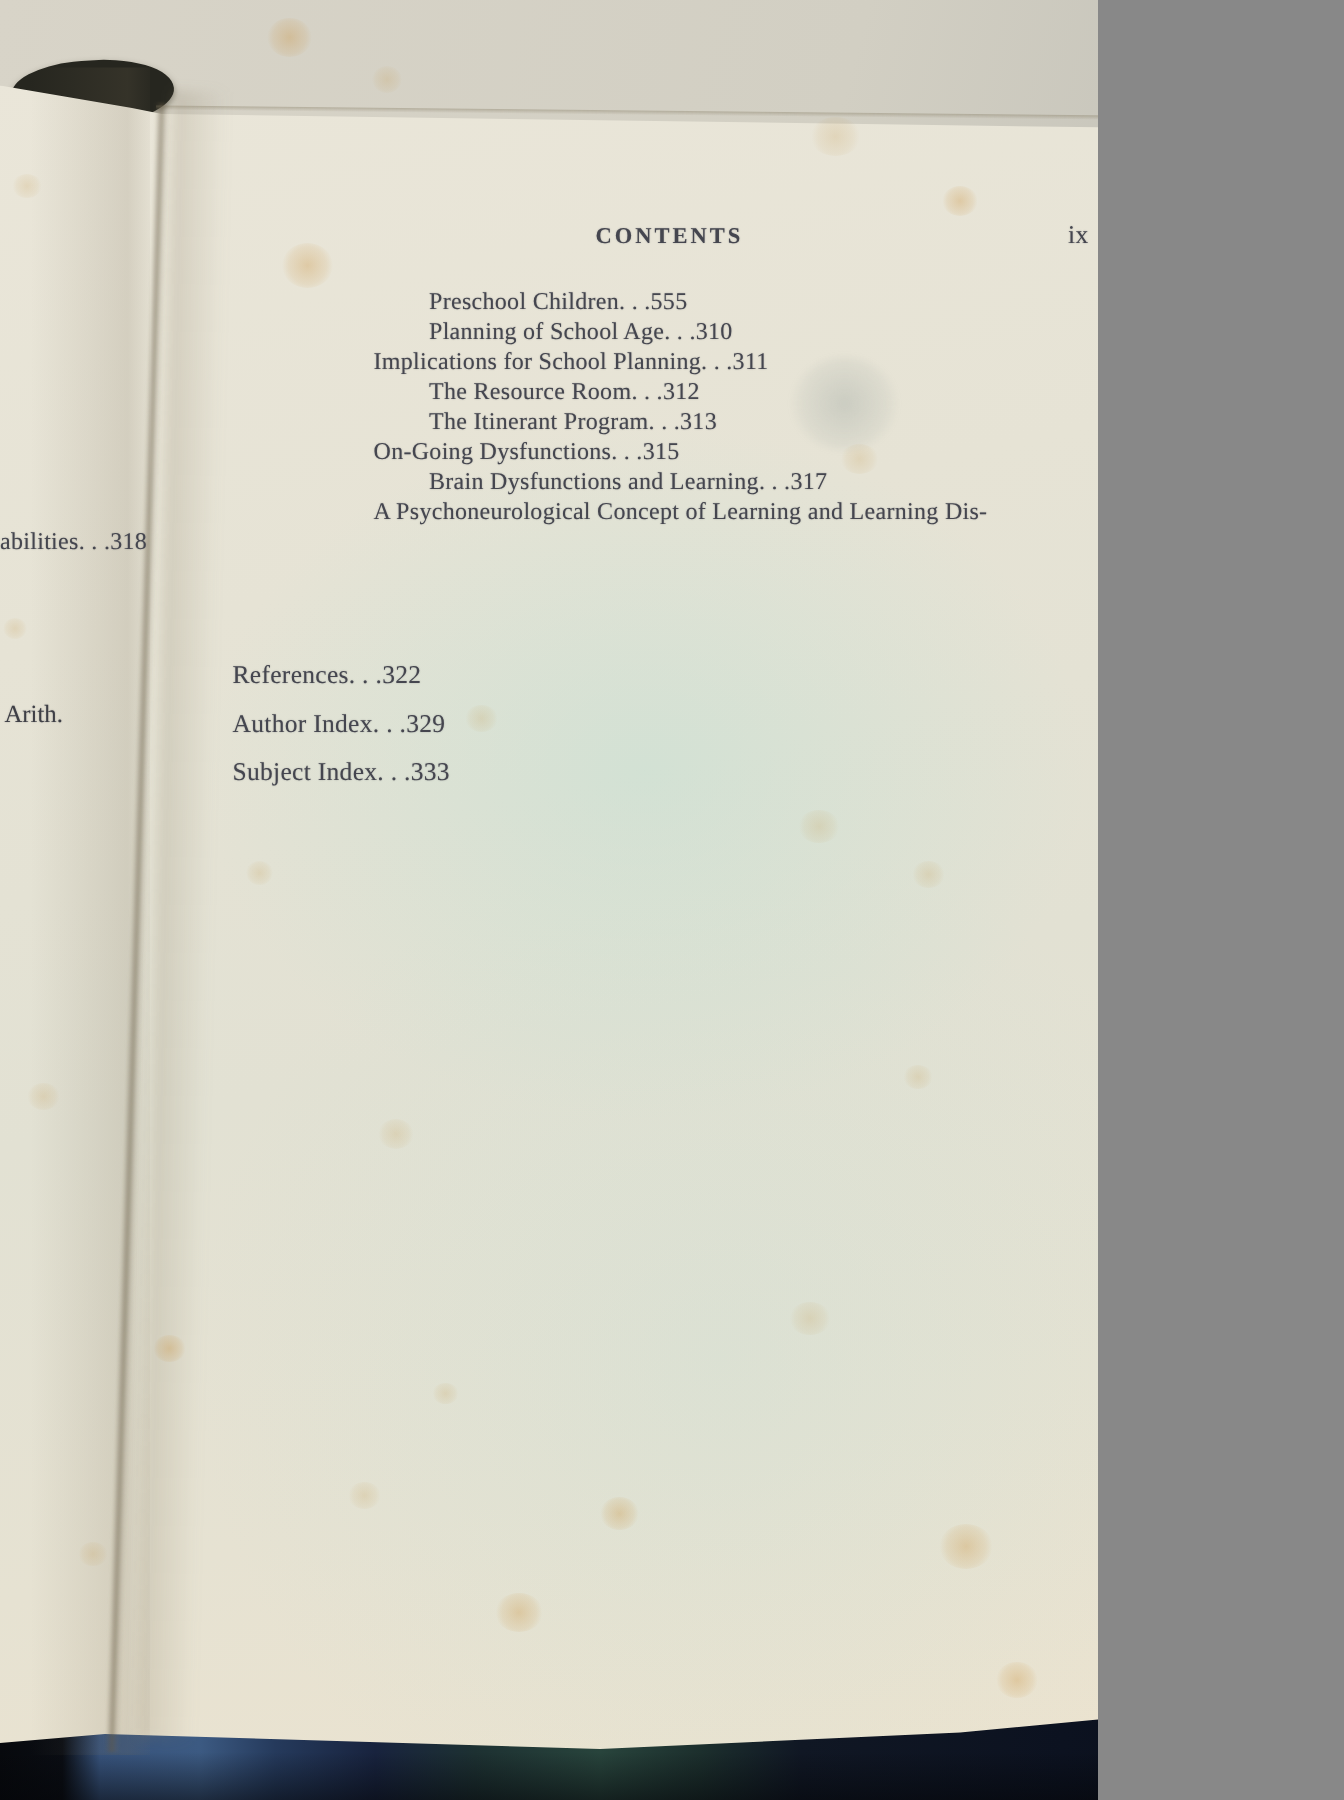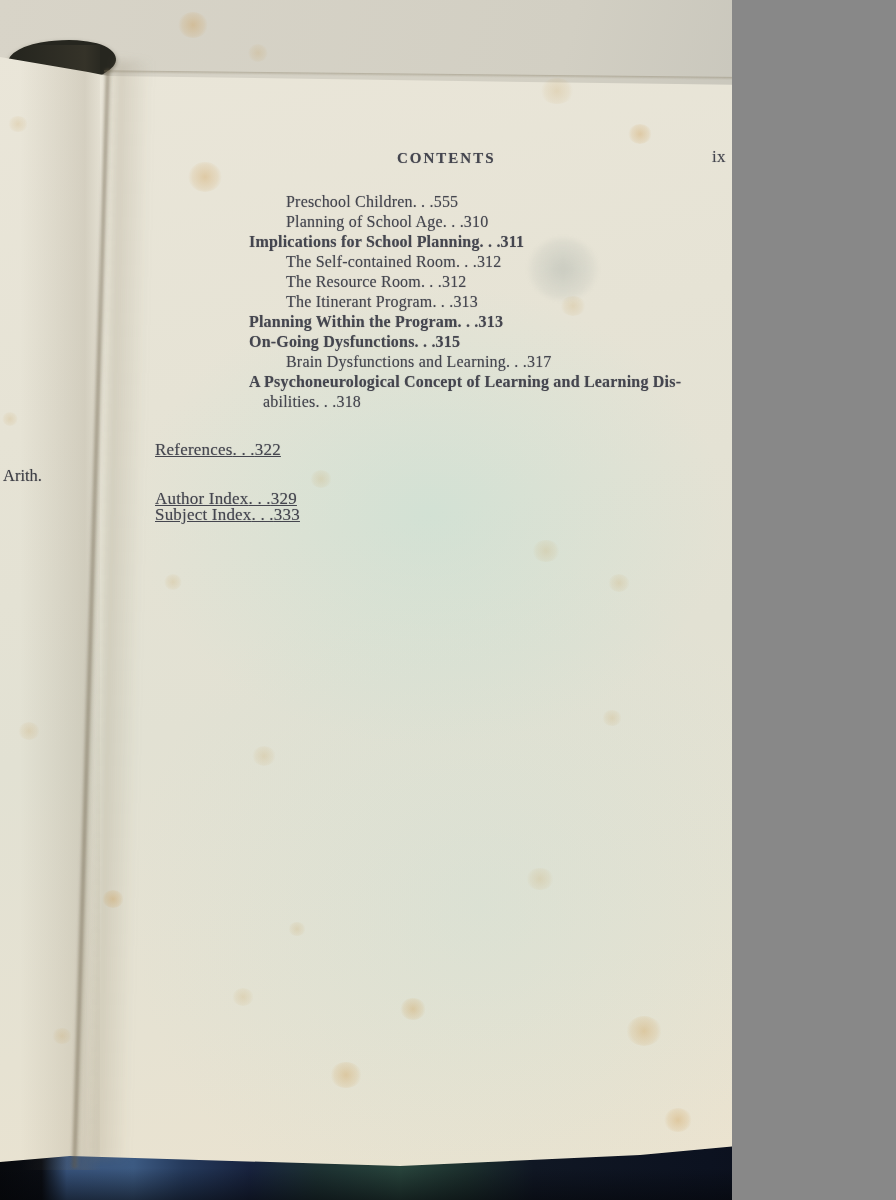--- a/index.html
+++ b/index.html
@@ -46,24 +46,24 @@
     background:linear-gradient(to right,rgba(130,118,92,0.22),rgba(130,118,92,0) 80%);}
   
   .page-top-edge{position:absolute;left:104px;top:74px;width:710px;height:3px;transform:rotate(0.6deg);
     background:linear-gradient(180deg,rgba(130,120,95,0.4),rgba(130,120,95,0));filter:blur(0.5px);}
   
   .ink{color:#45464f;text-shadow:0 0 1px rgba(69,70,79,0.45);letter-spacing:0.2px;}
   .header-title{position:absolute;left:397px;top:150px;font-size:15px;font-weight:bold;letter-spacing:2px;}
   .folio{position:absolute;left:712px;top:147px;font-size:17px;text-align:center;}
   .toc{position:absolute;left:0;top:192px;width:830px;}
   .toc-line{height:20px;line-height:20px;font-size:16px;white-space:nowrap;}
-  .lvl2{padding-left:249px;font-weight:bold;}
+  .lvl2{padding-left:249px;}
   .lvl3{padding-left:286px;}
-  .lvl3b{padding-left:263px;}
-  .back-item{position:absolute;left:155px;font-size:17px;line-height:20px;white-space:nowrap;text-decoration:underline;}
+  .lvl3b{}
+  .back-item{position:absolute;left:155px;font-size:17px;line-height:20px;white-space:nowrap;}
   .frag{position:absolute;left:3px;top:466px;font-size:16.5px;color:#3e3f46;text-shadow:0 0 1px rgba(62,63,70,0.45);}
   
   .stain{position:absolute;border-radius:50%;pointer-events:none;}
   .fox{background:radial-gradient(circle,rgba(200,140,50,0.30) 0%,rgba(200,140,50,0.12) 55%,rgba(200,140,50,0) 75%);}
   .fox2{background:radial-gradient(circle,rgba(195,150,70,0.20) 0%,rgba(195,150,70,0.08) 55%,rgba(195,150,70,0) 75%);}
   .smudge{background:radial-gradient(circle,rgba(140,152,148,0.30) 0%,rgba(140,152,148,0.10) 60%,rgba(140,152,148,0) 78%);filter:blur(2px);}
 </style>
 </head>
 <body>
 
@@ -112,29 +112,27 @@
   <div class="stain fox2" style="left:18px;top:722px;width:22px;height:18px;"></div>
   <div class="stain fox2" style="left:52px;top:1028px;width:20px;height:16px;"></div>
 
   <div class="header-title ink">CONTENTS</div>
   <div class="folio ink">ix</div>
 
   <div class="toc ink">
     <div class="toc-line lvl3"><span>Preschool Children</span><span>. . .</span><span>555</span></div>
     <div class="toc-line lvl3"><span>Planning of School Age</span><span>. . .</span><span>310</span></div>
     <div class="toc-line lvl2"><span>Implications for School Planning</span><span>. . .</span><span>311</span></div>
-    <div class="toc-line lvl3"><span>The Self-contained Room</span><span>. . .</span><span>312</span></div>
     <div class="toc-line lvl3"><span>The Resource Room</span><span>. . .</span><span>312</span></div>
     <div class="toc-line lvl3"><span>The Itinerant Program</span><span>. . .</span><span>313</span></div>
-    <div class="toc-line lvl2"><span>Planning Within the Program</span><span>. . .</span><span>313</span></div>
     <div class="toc-line lvl2"><span>On-Going Dysfunctions</span><span>. . .</span><span>315</span></div>
     <div class="toc-line lvl3"><span>Brain Dysfunctions and Learning</span><span>. . .</span><span>317</span></div>
     <div class="toc-line lvl2"><span>A Psychoneurological Concept of Learning and Learning Dis-</span><span></span><span></span></div>
     <div class="toc-line lvl3b"><span>abilities</span><span>. . .</span><span>318</span></div>
   </div>
 
   <div class="back-item ink" style="top:440px;"><span>References</span><span>. . .</span><span>322</span></div>
-  <div class="back-item ink" style="top:473px;margin-top:16px;"><span>Author Index</span><span>. . .</span><span>329</span></div>
+  <div class="back-item ink" style="top:473px;"><span>Author Index</span><span>. . .</span><span>329</span></div>
   <div class="back-item ink" style="top:505px;"><span>Subject Index</span><span>. . .</span><span>333</span></div>
 
   <div class="frag">Arith.</div>
 
 </div>
 
 </body></html>

